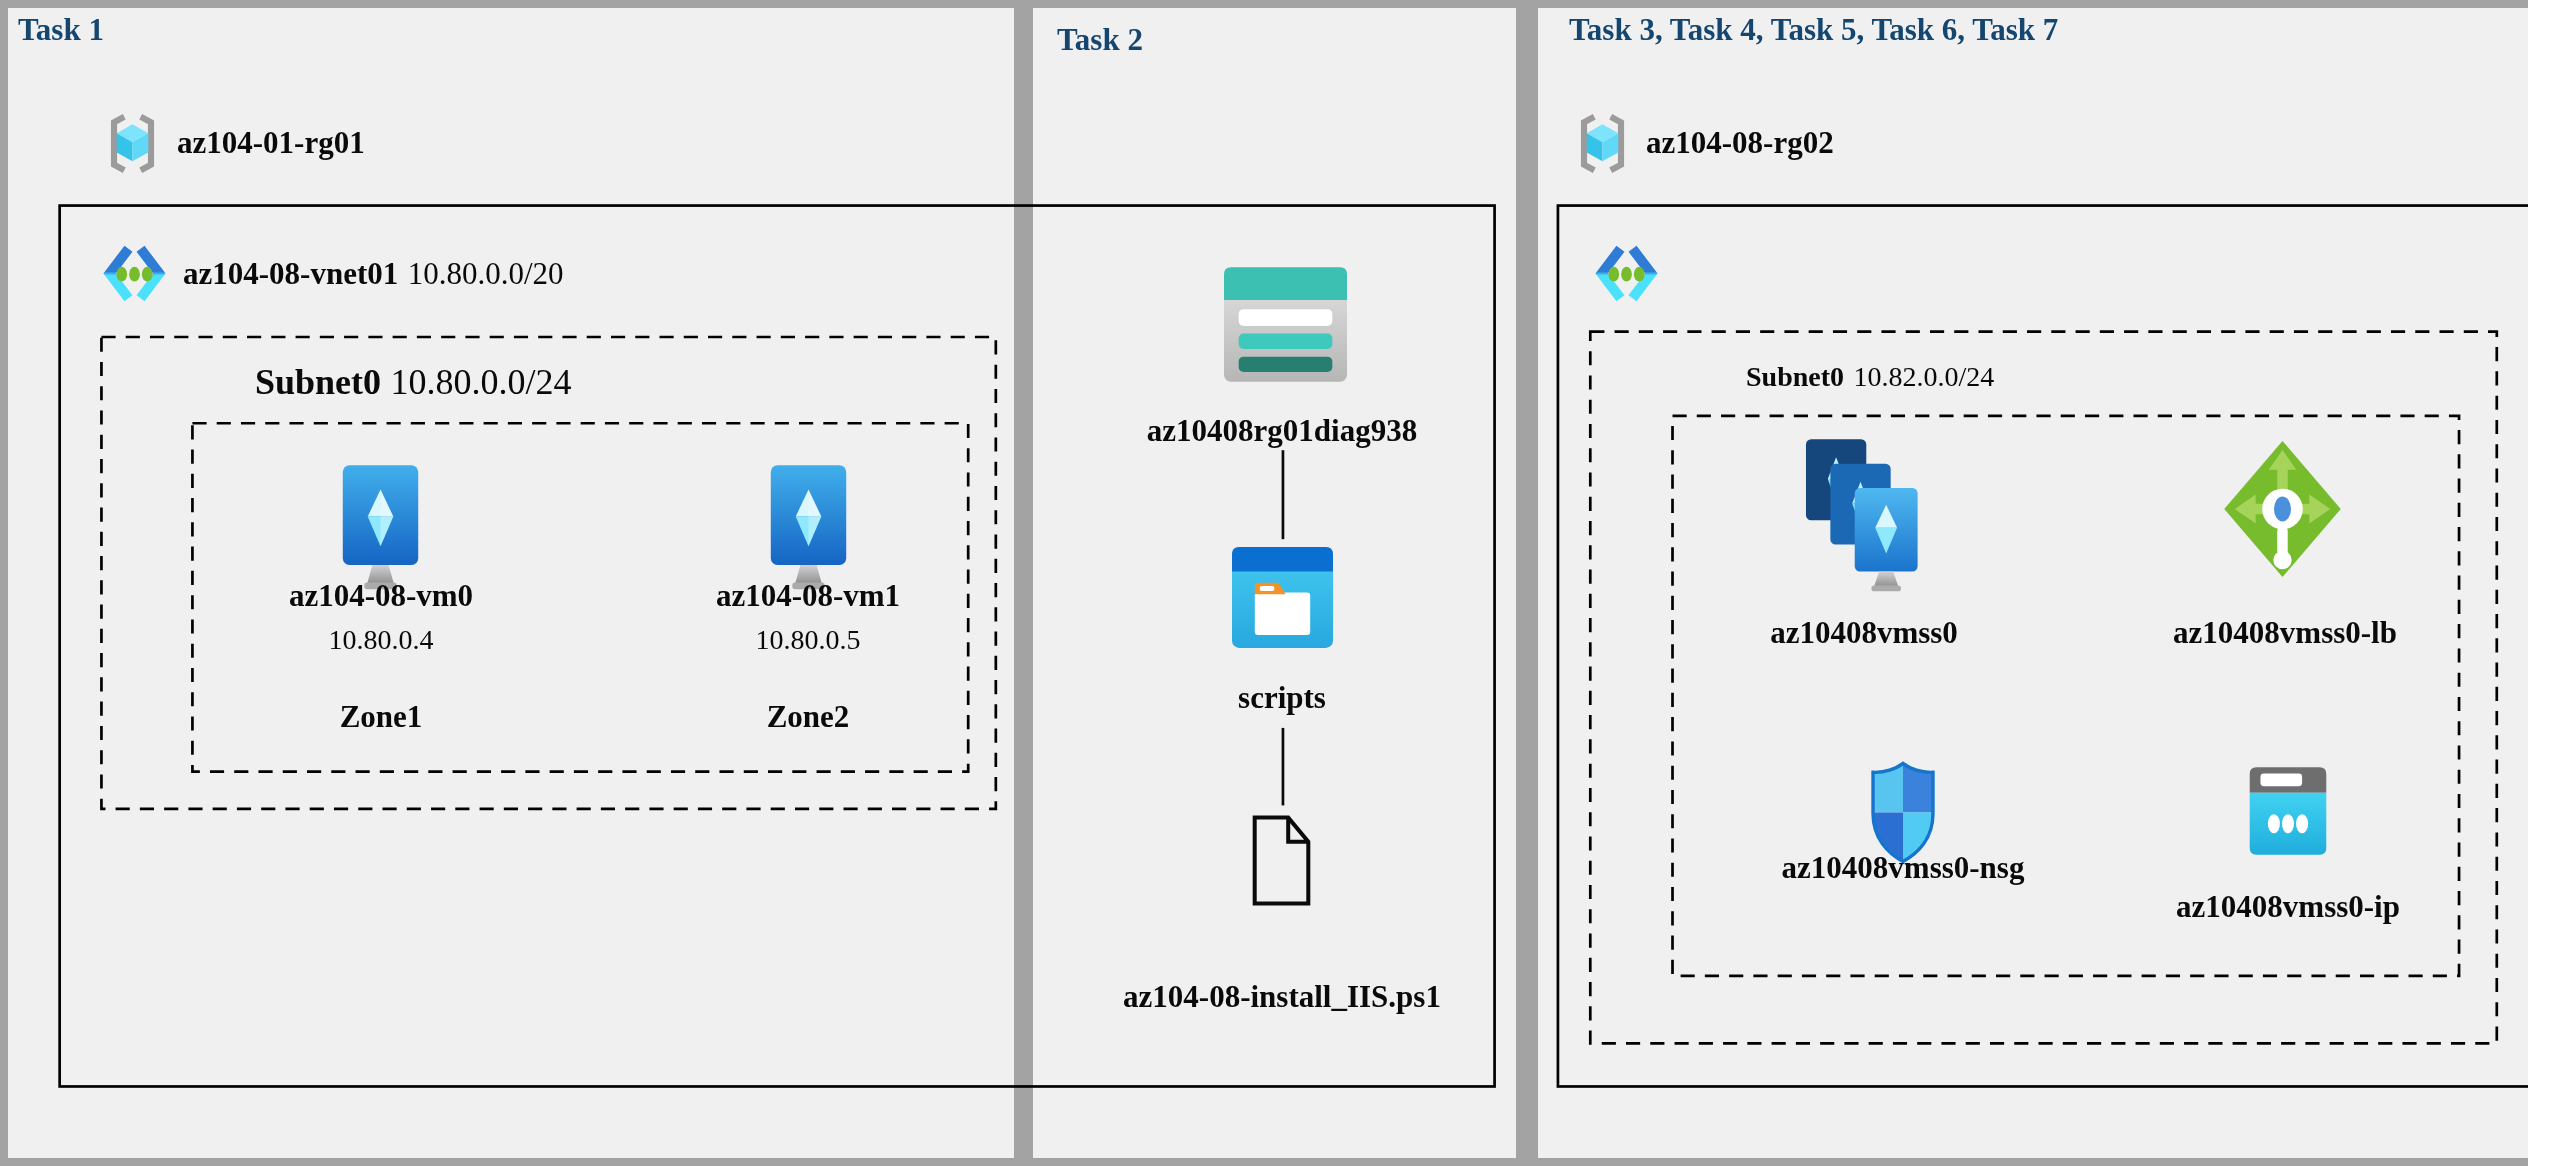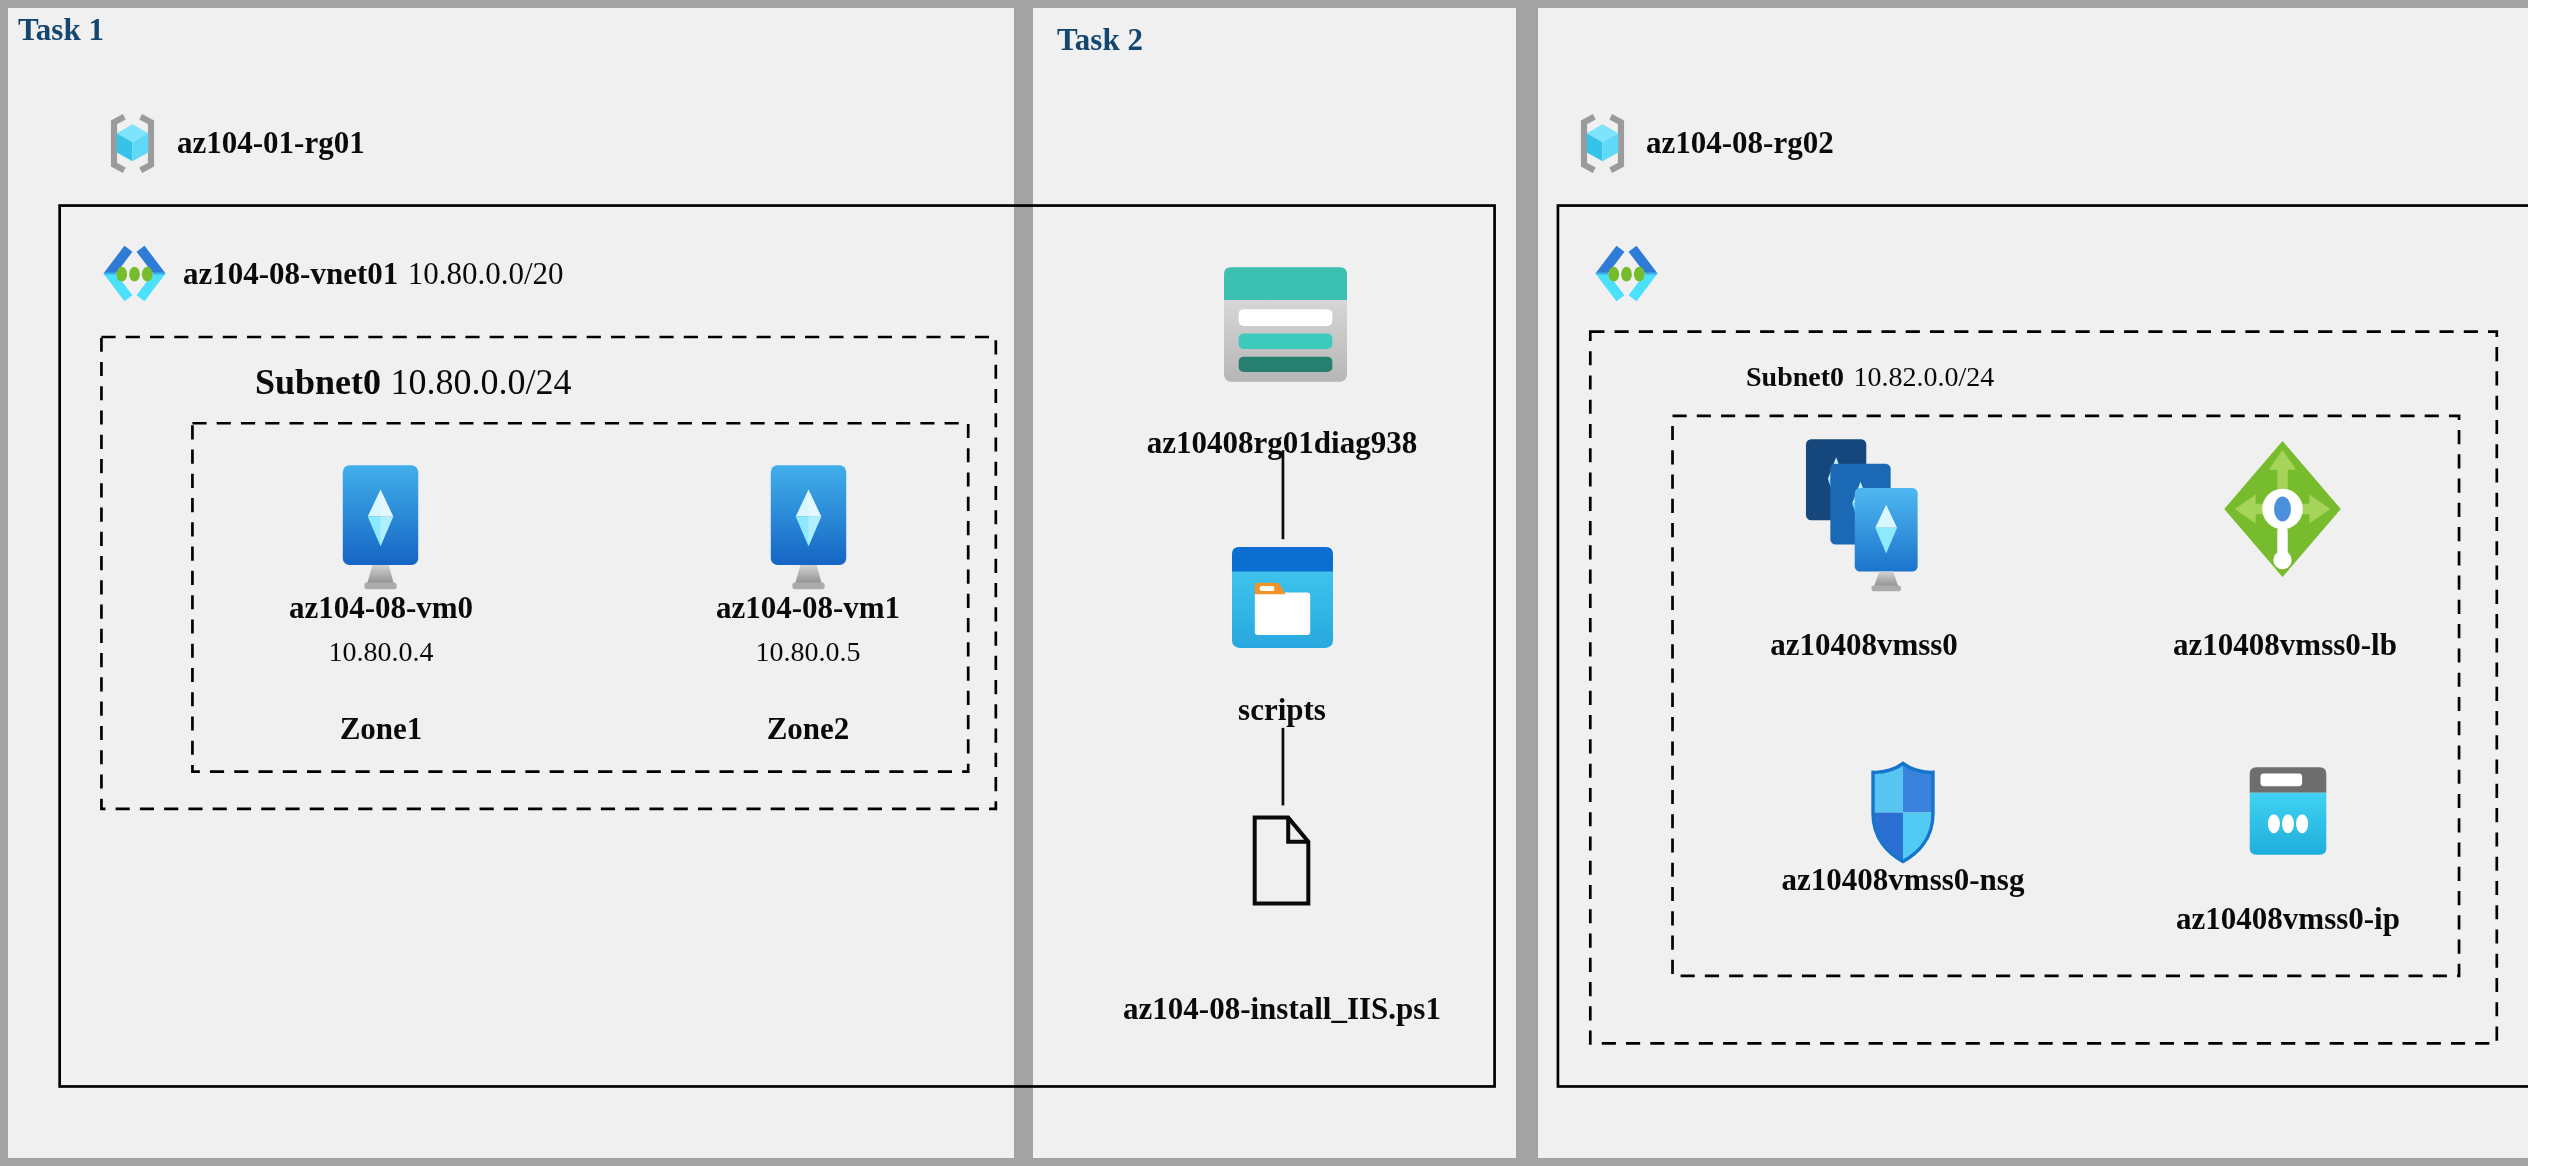--- a/index.html
+++ b/index.html
@@ -12,21 +12,21 @@
   #panel-task2{left:1033px;top:8px;width:483px;height:1150px;}
   #panel-task3{left:1538px;top:8px;width:1029px;height:1150px;}
 
   .task-header{position:absolute;font-size:31px;font-weight:700;color:#14466F;white-space:nowrap;}
   #hdr1{left:18px;top:12px;}
   #hdr2{left:1057px;top:21.6px;}
   #hdr3{left:1569px;top:12px;}
 
   .lbl{position:absolute;font-size:31px;font-weight:700;white-space:nowrap;}
   .lbl .cidr{font-weight:400;margin-left:9.4px;}
-  .center{transform:translateX(-50%);text-align:center;margin-top:12px;}
+  .center{transform:translateX(-50%);text-align:center;}
   .reg{font-weight:400;font-size:28px;}
 
   svg.icon{position:absolute;}
   #boxes{position:absolute;left:0;top:0;}
 
   
   #rg1-label{left:177px;top:125px;}
   #rg2-label{left:1646px;top:125px;}
   #vnet1-label{left:183px;top:256px;}
   #vnet3-label{left:1677px;top:256px;}
@@ -100,20 +100,21 @@
     <rect x="150" y="500" width="1327" height="700" fill="none" stroke="#000" stroke-width="4" stroke-dasharray="21 15"></rect>
     <rect x="285" y="628" width="1151" height="517" fill="none" stroke="#000" stroke-width="4" stroke-dasharray="21 15"></rect>
     <rect x="2359" y="492" width="1345" height="1056" fill="none" stroke="#000" stroke-width="4" stroke-dasharray="21 15"></rect>
     <rect x="2481" y="617" width="1167" height="831" fill="none" stroke="#000" stroke-width="4" stroke-dasharray="21 15"></rect>
     <line x1="1903" y1="668" x2="1903" y2="800" stroke="#0a0a0a" stroke-width="4"></line>
     <line x1="1903" y1="1080" x2="1903" y2="1195" stroke="#0a0a0a" stroke-width="4"></line>
   </svg>
 
   <div class="task-header" id="hdr1">Task 1</div>
   <div class="task-header" id="hdr2">Task 2</div>
+  <div class="task-header" id="hdr3">Task 3, Task 4, Task 5, Task 6, Task 7</div>
 
   <svg class="icon" style="left:101px;top:112px" width="63" height="63" viewBox="0 0 92 92">
     <path d="M34 7 L19 15 L19 77 L34 85" fill="none" stroke="#9B9B9B" stroke-width="9"></path>
     <path d="M58 7 L73 15 L73 77 L58 85" fill="none" stroke="#9B9B9B" stroke-width="9"></path>
     <polygon points="46,18 69,31 46,44 23,31" fill="#7EE4FB"></polygon>
     <polygon points="23,31 46,44 46,72 23,59" fill="#35C3E9"></polygon>
     <polygon points="69,31 46,44 46,72 69,59" fill="#5FD9F7"></polygon>
   </svg>
   <div class="lbl" id="rg1-label">az104-01-rg01</div>
 

